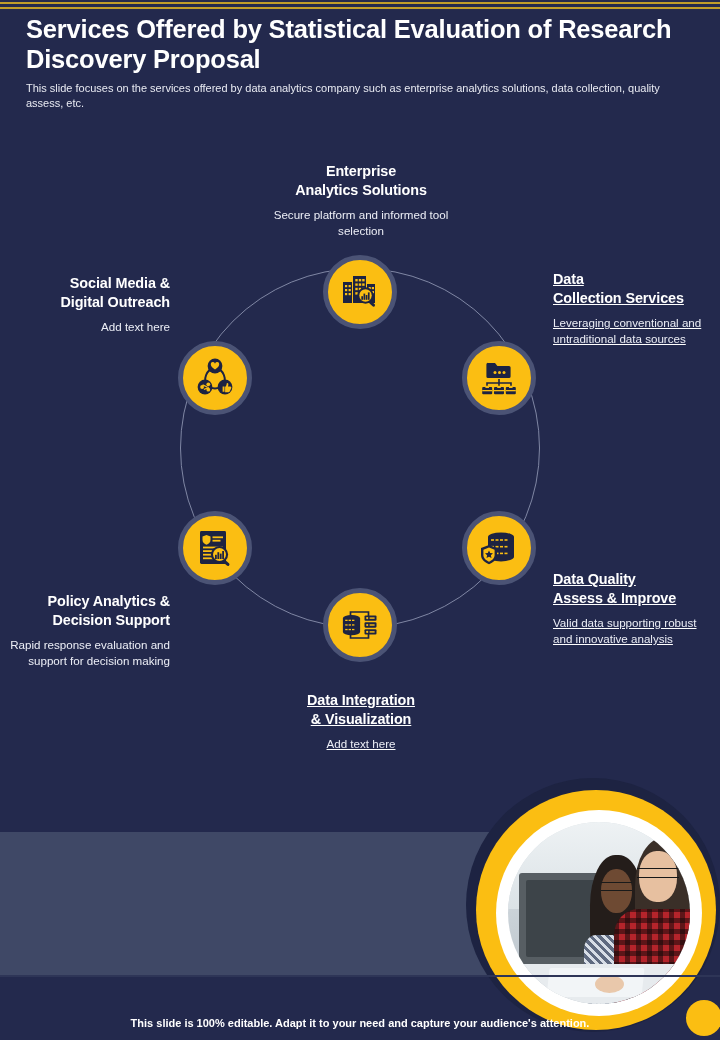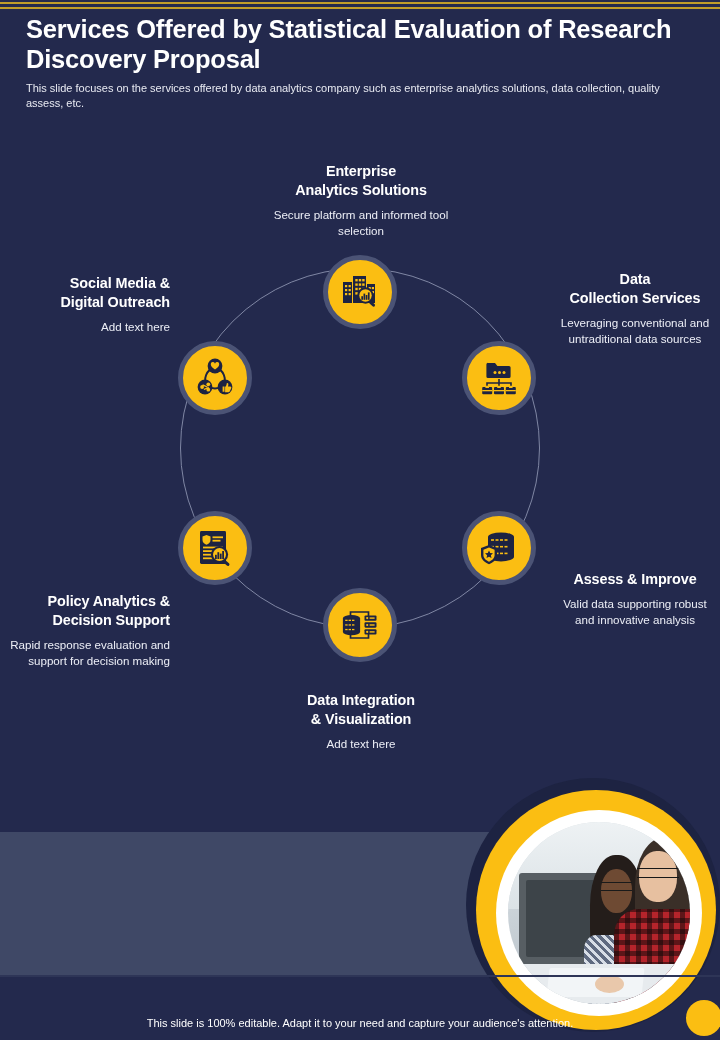--- a/index.html
+++ b/index.html
@@ -59,26 +59,26 @@
   .lbl .t {
     font-size:14.4px; font-weight:bold; line-height:19px; color:#ffffff;
     letter-spacing:-0.1px;
   }
   .lbl .d {
     margin-top:7px;
     font-size:11.6px; font-weight:400; line-height:16px; color:#eceef6;
   }
   .lbl.center { text-align:center; }
   .lbl.right  { text-align:right; }
-  .lbl.left   { text-align:center; }
+  .lbl.left   { text-align:left;text-decoration:underline; }
 
   .lbl-enterprise { left:251px; top:162px; width:220px; }
   .lbl-collection { left:553px; top:270px; width:164px; }
   .lbl-quality    { left:553px; top:570px; width:164px; }
-  .lbl-integration{ left:251px; top:691px; width:220px; }
+  .lbl-integration{ left:251px; top:691px; width:220px;text-decoration:underline; }
   .lbl-policy     { left:4px;   top:570px; width:166px;margin-top:22px; }
   .lbl-social     { left:4px;   top:274px; width:166px; }
 
   
   .photo-wrap { position:absolute; left:466px; top:778px; width:254px; height:262px; }
   .dark-disc {
     position:absolute; left:0; top:0; width:254px; height:254px; border-radius:50%;
     background:#1d2342;
   }
   .gold-ring {
@@ -157,21 +157,21 @@
   }
   .yellow-dot {
     position:absolute; left:220px; top:222px; width:36px; height:36px;
     border-radius:50%; background:#fbbe12;
   }
 
   
   .footer-rule { position:absolute; left:0; top:975px; width:720px; height:2px; background:#2e3557; }
   .footer-text {
     position:absolute; left:0; top:1017px; width:720px; text-align:center;
-    font-size:11px; color:#ffffff; font-weight:400;
+    font-size:11px; color:#ffffff; font-weight:700;
   }
 </style>
 </head>
 <body>
 
 <div class="top-rule-1"></div>
 <div class="top-rule-2"></div>
 
 <div class="header">
   <div class="slide-title">Services Offered by Statistical Evaluation of Research Discovery Proposal</div>
@@ -403,20 +403,21 @@
 <div class="lbl lbl-collection left">
   <div class="t">
     <div>Data</div>
     <div>Collection Services</div>
   </div>
   <div class="d">Leveraging  conventional and untraditional data sources</div>
 </div>
 
 <div class="lbl lbl-quality left">
   <div class="t">
+    <div>Data Quality</div>
     <div>Assess  &amp; Improve</div>
   </div>
   <div class="d">Valid data supporting robust and innovative  analysis</div>
 </div>
 
 <div class="lbl lbl-integration center">
   <div class="t">
     <div>Data Integration</div>
     <div>&amp; Visualization</div>
   </div>

